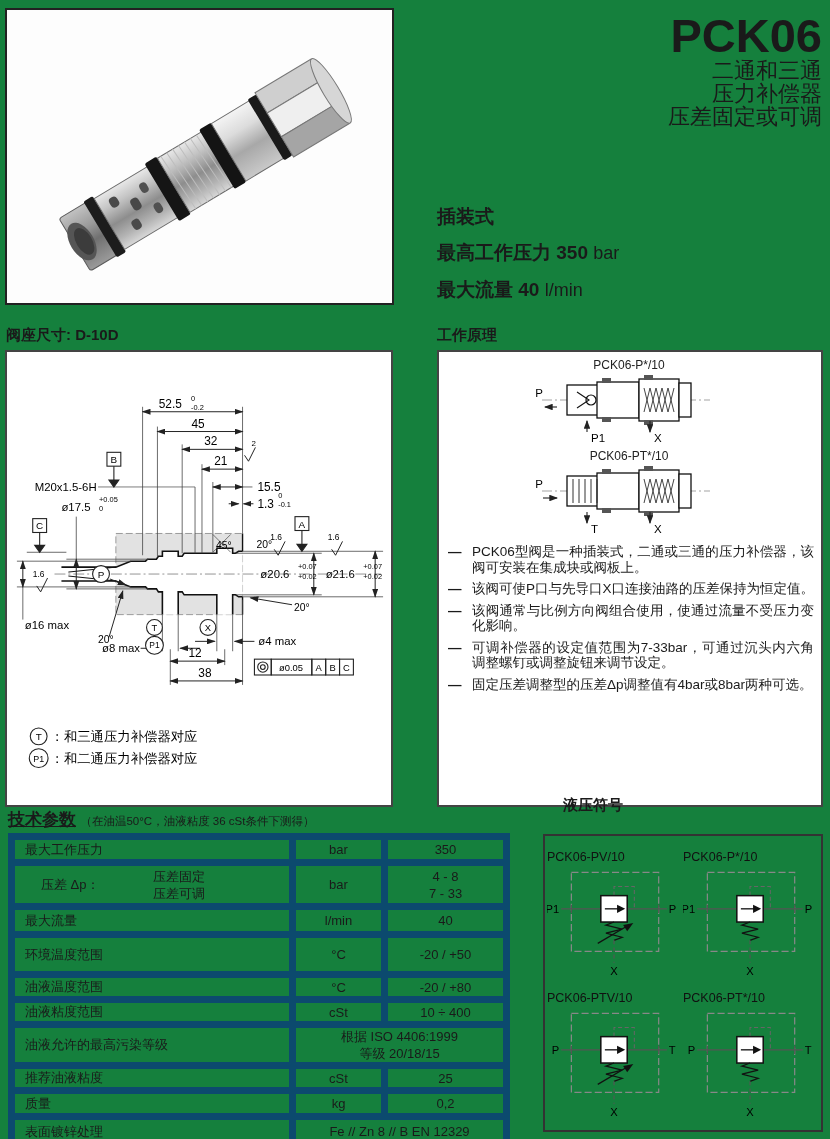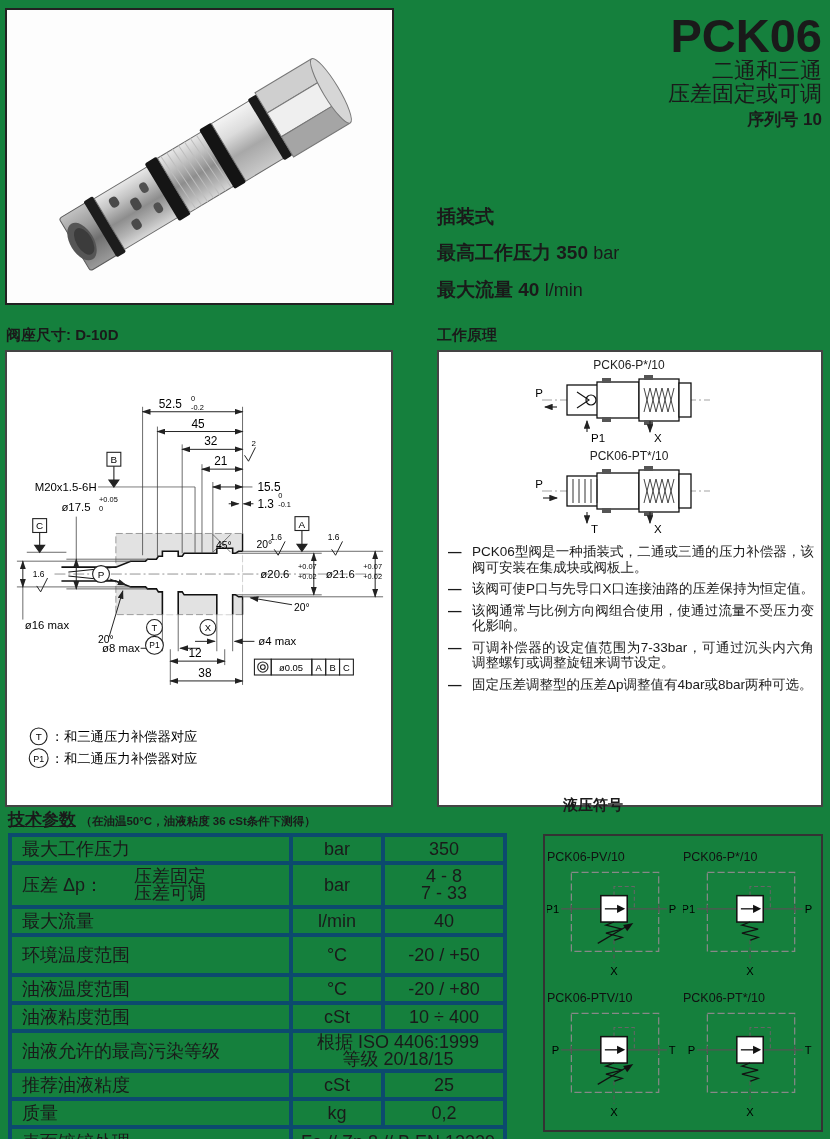--- a/index.html
+++ b/index.html
@@ -37,29 +37,29 @@
                    border:2px solid #444; background:#fff; }
   .principle-box svg.pdiag { display:block; width:385px; height:190px; }
   .bullets { position:absolute; left:9px; top:192px; width:366px; list-style:none; }
   .bullets li { position:relative; padding-left:24px; font-size:13.5px; line-height:15.5px;
                 margin-bottom:6px; text-align:justify; }
   .bullets li .dash { position:absolute; left:0; top:0; font-weight:bold; }
 
   
   .tech-head { position:absolute; left:8px; top:808px; }
   .tech-head b { font-size:17px;text-decoration:underline; }
-  .tech-head span { font-size:11.5px; font-weight:bold; }
+  .tech-head span { font-size:11.5px; font-weight:normal; }
   table.tech { position:absolute; left:8px; top:833px; width:495px;
                border-collapse:collapse; table-layout:fixed; }
-  table.tech td { border:4px solid #0c4a6e; font-size:18px; vertical-align:middle; }
+  table.tech td { border:7px solid #0c4a6e; font-size:13px; vertical-align:middle; }
   td.lbl { padding-left:10px; }
   td.ctr { text-align:center; }
   .r-h26 td{height:26px} .r-h44 td{height:44px} .r-h28 td{height:28px}
   .r-h29 td{height:40px} .r-h25 td{height:25px} .r-h40 td{height:40px} .r-h30 td{height:30px}
-  .dp-flex { display:flex; align-items:center; }
+  .dp-flex { display:flex; align-items:center;margin-left:16px; }
   .dp-flex .dpl { width:112px; }
   .dp-sub div { line-height:17px; }
   .two-line div { line-height:17px; text-align:center; }
 
   
   .sym-title { position:absolute; left:563px; top:796px; font-size:15px; font-weight:bold; }
   .sym-box { position:absolute; left:543px; top:834px; width:280px; height:298px;
              border:2px solid #333; display:grid; grid-template-columns:1fr 1fr;
              grid-template-rows:1fr 1fr; padding:6px 2px; }
   .sym-cell { display:flex; flex-direction:column; align-items:flex-start; }
@@ -125,22 +125,22 @@
         <ellipse cx="303" cy="0" rx="8" ry="38" fill="#d6d6d6" stroke="#787878" stroke-width="1"></ellipse>
         <ellipse cx="8" cy="1" rx="12" ry="21" fill="#555"></ellipse>
         <ellipse cx="10" cy="2" rx="8" ry="15" fill="#3c3c3c"></ellipse>
       </g>
     </svg>
   </div>
 
   <div class="header">
     <div class="model">PCK06</div>
     <div class="hsub">二通和三通</div>
+    <div class="hsub">压力补偿器</div>
     <div class="hsub">压差固定或可调</div>
-    <div class="series">序列号 10</div>
   </div>
 
   <div class="intro">
     <div class="cartridge">插装式</div>
     <div class="spec">
       <span>最高工作压力</span>
       <span>350</span>
       <span class="unit">bar</span>
     </div>
     <div class="spec">

